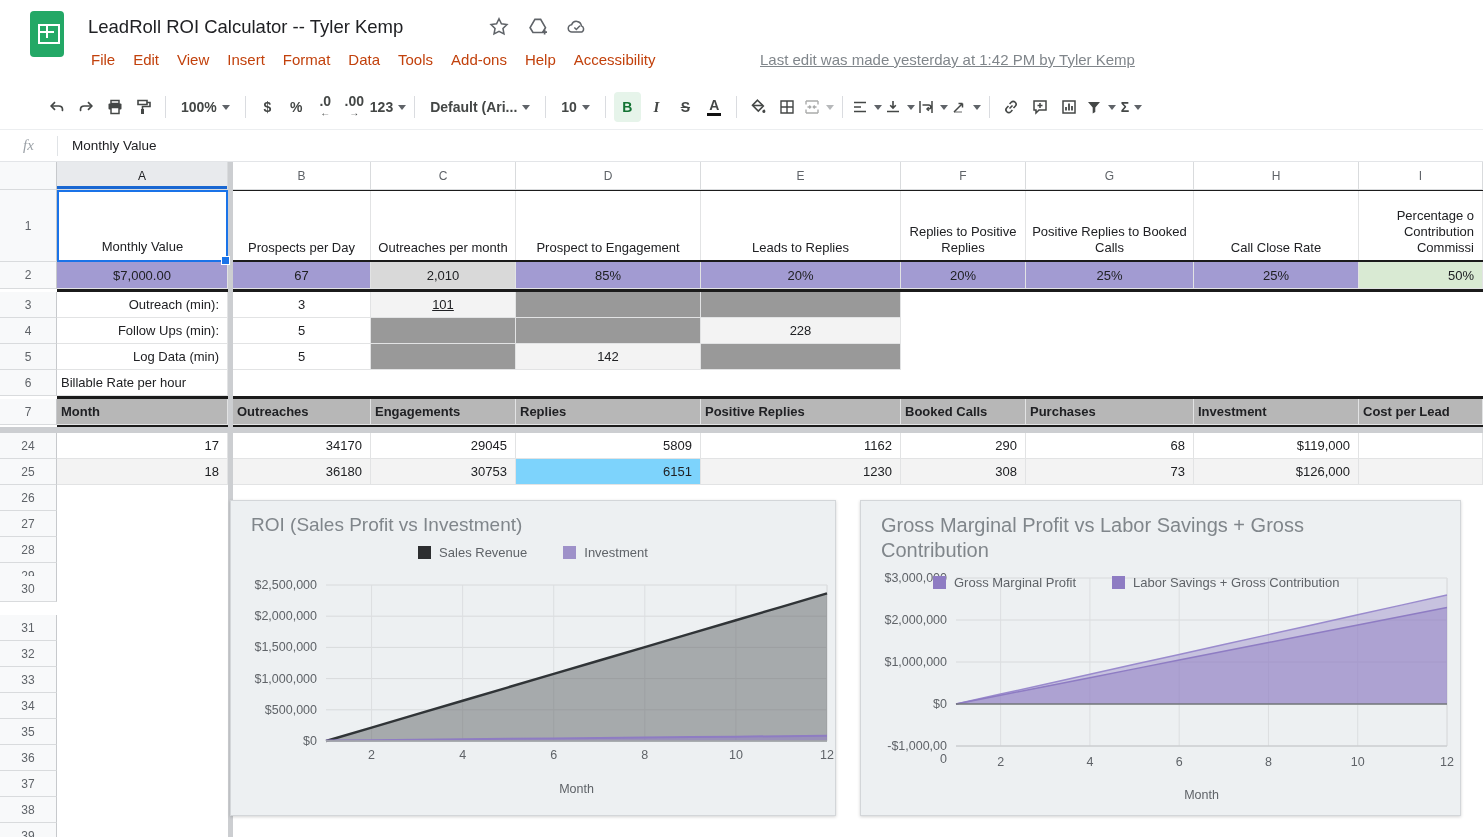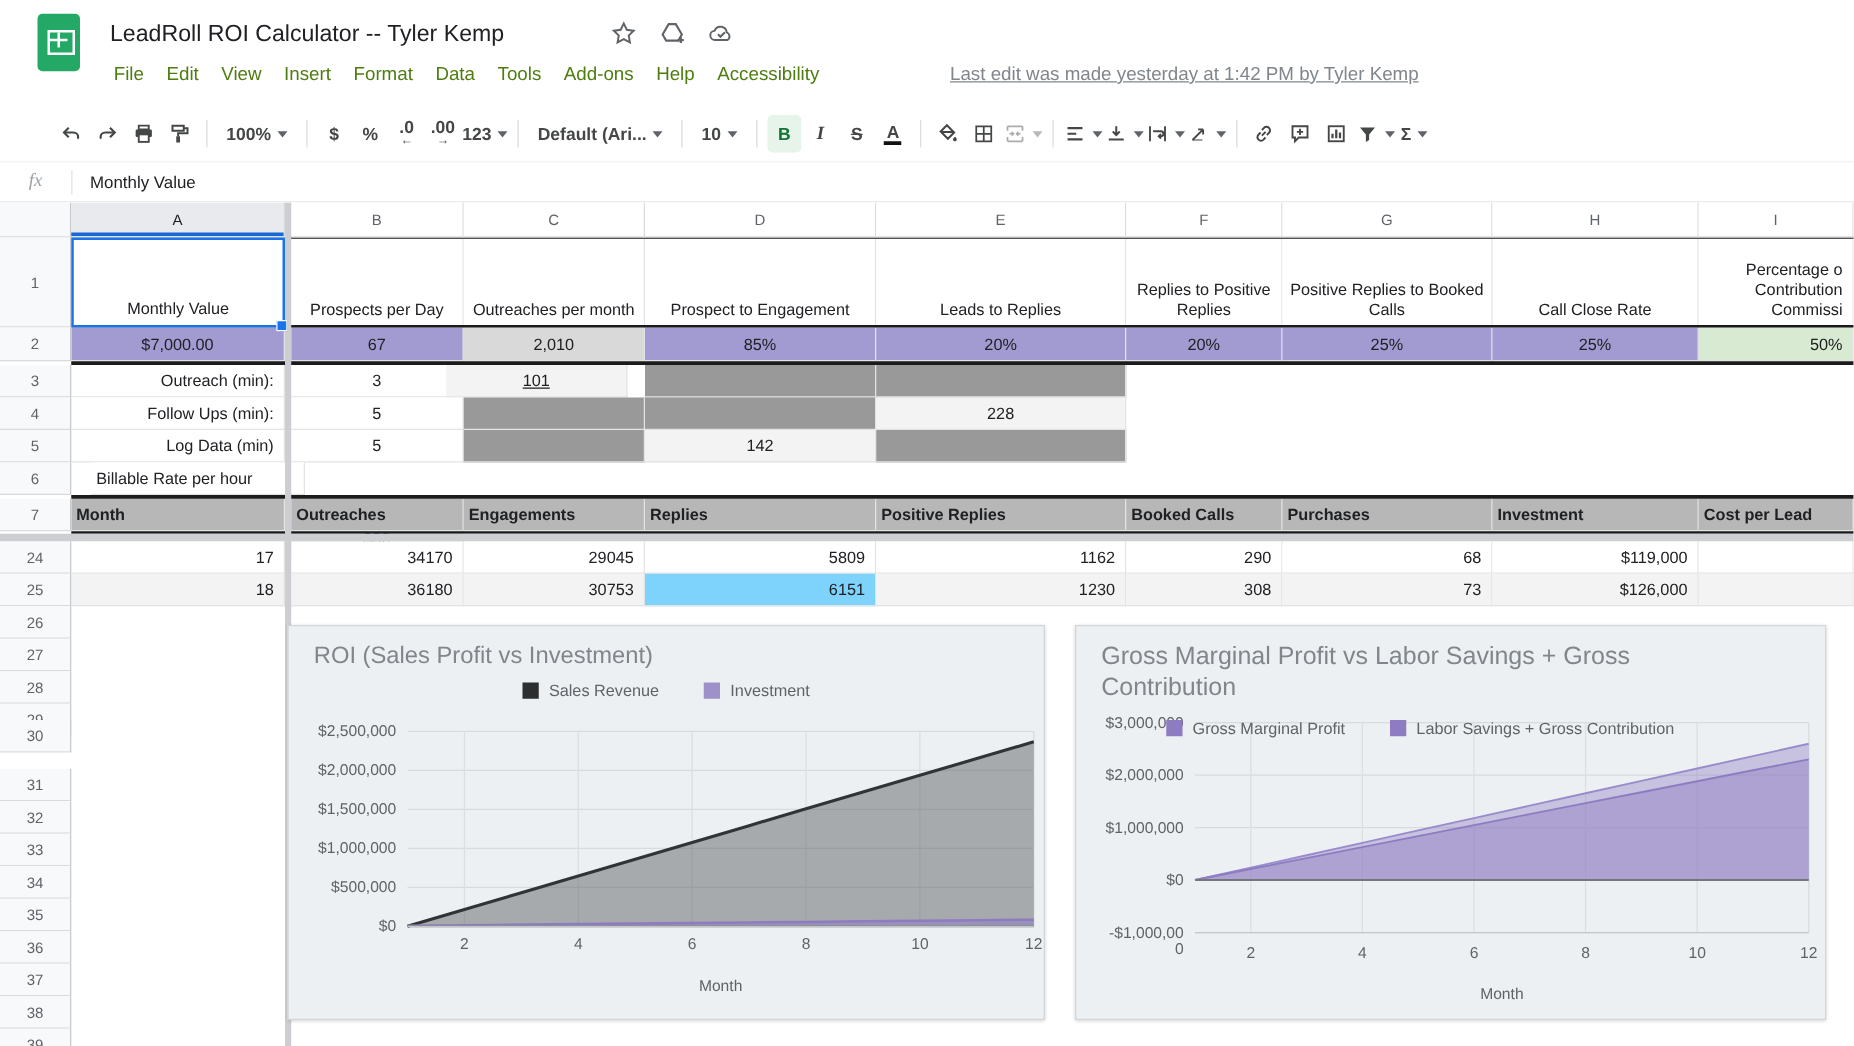--- a/index.html
+++ b/index.html
@@ -8,21 +8,21 @@
   
   #topbar{position:absolute;left:0;top:0;width:1483px;height:85px;background:#fff;}
   #logo{position:absolute;left:30px;top:11px;width:34px;height:46px;background:#23a866;border-radius:4px;}
   #logo .sheet{position:absolute;left:8px;top:13px;width:18px;height:16px;border:2px solid #fff;}
   #logo .sheet:before{content:"";position:absolute;left:6px;top:0;width:2px;height:12px;background:#fff;}
   #logo .sheet:after{content:"";position:absolute;left:0;top:5px;width:14px;height:2px;background:#fff;}
   #doc-title{position:absolute;left:88px;top:16px;font-size:18.5px;color:#202124;white-space:nowrap;}
   #title-icons{position:absolute;left:488px;top:16px;display:flex;gap:17px;align-items:center;}
   #title-icons .ticon{width:22px;height:22px;display:flex;align-items:center;justify-content:center;}
   #menubar{position:absolute;left:82px;top:48px;display:flex;}
-  .menu-item{font-size:15px;color:#4d7c0f;padding:3px 9px;border-radius:4px;cursor:default;}
+  .menu-item{font-size:15px;color:#c2410c;padding:3px 9px;border-radius:4px;cursor:default;}
   #last-edit{position:absolute;left:760px;top:51px;font-size:15px;color:#80868b;text-decoration:underline;white-space:nowrap;}
   
   #toolbar{position:absolute;left:0;top:85px;width:1483px;height:45px;display:flex;align-items:center;
            padding-left:42px;box-sizing:border-box;border-bottom:1px solid #eceef0;background:#fff;}
   .tbi{height:30px;min-width:27px;display:flex;align-items:center;justify-content:center;border-radius:4px;
        color:#444746;font-size:14px;margin:0 1px;position:relative;}
   .tbi svg{width:18px;height:18px;display:block;}
   .tbi .lbl{font-weight:bold;font-size:14px;color:#444746;}
   .tbi.wide{padding:0 7px;}
   .tbi.active{background:#e6f4ea;}
@@ -358,34 +358,34 @@
     <div class="cell ctr" style="left: 233px; width: 138px; top: 100px; height: 27px; background: rgb(162, 155, 210);">67</div>
     <div class="cell ctr" style="left: 371px; width: 145px; top: 100px; height: 27px; background: rgb(217, 217, 217);">2,010</div>
     <div class="cell ctr" style="left: 516px; width: 185px; top: 100px; height: 27px; background: rgb(162, 155, 210);">85%</div>
     <div class="cell ctr" style="left: 701px; width: 200px; top: 100px; height: 27px; background: rgb(162, 155, 210);">20%</div>
     <div class="cell ctr" style="left: 901px; width: 125px; top: 100px; height: 27px; background: rgb(162, 155, 210);">20%</div>
     <div class="cell ctr" style="left: 1026px; width: 168px; top: 100px; height: 27px; background: rgb(162, 155, 210);">25%</div>
     <div class="cell ctr" style="left: 1194px; width: 165px; top: 100px; height: 27px; background: rgb(162, 155, 210);">25%</div>
     <div class="cell rt" style="left: 1359px; width: 124px; top: 100px; height: 27px; background: rgb(217, 234, 211);">50%</div>
     <div class="cell rt" style="left: 57px; width: 171px; top: 130px; height: 26px;">Outreach (min):</div>
     <div class="cell ctr" style="left: 233px; width: 138px; top: 130px; height: 26px;">3</div>
-    <div class="cell ctr" style="left: 357px; width: 145px; top: 130px; height: 26px; background: rgb(243, 243, 243); text-decoration: underline;">101</div>
+    <div class="cell ctr" style="left: 371px; width: 145px; top: 130px; height: 26px; background: rgb(243, 243, 243); text-decoration: underline;">101</div>
     <div class="cell" style="left: 516px; width: 185px; top: 130px; height: 26px; background: rgb(153, 153, 153);"></div>
     <div class="cell" style="left: 701px; width: 200px; top: 130px; height: 26px; background: rgb(153, 153, 153);"></div>
     <div class="cell rt" style="left: 57px; width: 171px; top: 156px; height: 26px;">Follow Ups (min):</div>
     <div class="cell ctr" style="left: 233px; width: 138px; top: 156px; height: 26px;">5</div>
     <div class="cell" style="left: 371px; width: 145px; top: 156px; height: 26px; background: rgb(153, 153, 153);"></div>
     <div class="cell" style="left: 516px; width: 185px; top: 156px; height: 26px; background: rgb(153, 153, 153);"></div>
     <div class="cell ctr" style="left: 701px; width: 200px; top: 156px; height: 26px; background: rgb(243, 243, 243);">228</div>
     <div class="cell rt" style="left: 57px; width: 171px; top: 182px; height: 26px;">Log Data (min)</div>
     <div class="cell ctr" style="left: 233px; width: 138px; top: 182px; height: 26px;">5</div>
     <div class="cell" style="left: 371px; width: 145px; top: 182px; height: 26px; background: rgb(153, 153, 153);"></div>
     <div class="cell ctr" style="left: 516px; width: 185px; top: 182px; height: 26px; background: rgb(243, 243, 243);">142</div>
     <div class="cell" style="left: 701px; width: 200px; top: 182px; height: 26px; background: rgb(153, 153, 153);"></div>
-    <div class="cell lt" style="left: 57px; width: 171px; top: 208px; height: 26px; margin-left: 16px;">Billable Rate per hour</div>
+    <div class="cell lt" style="left: 57px; width: 171px; top: 208px; height: 26px;">Billable Rate per hour</div>
     <div class="cell ctr" style="left: 233px; width: 138px; top: 208px; height: 26px; background: rgb(217, 234, 211); margin-top: 48px;">$30</div>
     <div class="cell bold lt" style="left: 57px; width: 171px; top: 237px; height: 26px; background: rgb(183, 183, 183);">Month</div>
     <div class="cell bold lt" style="left: 233px; width: 138px; top: 237px; height: 26px; background: rgb(183, 183, 183);">Outreaches</div>
     <div class="cell bold lt" style="left: 371px; width: 145px; top: 237px; height: 26px; background: rgb(183, 183, 183);">Engagements</div>
     <div class="cell bold lt" style="left: 516px; width: 185px; top: 237px; height: 26px; background: rgb(183, 183, 183);">Replies</div>
     <div class="cell bold lt" style="left: 701px; width: 200px; top: 237px; height: 26px; background: rgb(183, 183, 183);">Positive Replies</div>
     <div class="cell bold lt" style="left: 901px; width: 125px; top: 237px; height: 26px; background: rgb(183, 183, 183);">Booked Calls</div>
     <div class="cell bold lt" style="left: 1026px; width: 168px; top: 237px; height: 26px; background: rgb(183, 183, 183);">Purchases</div>
     <div class="cell bold lt" style="left: 1194px; width: 165px; top: 237px; height: 26px; background: rgb(183, 183, 183);">Investment</div>
     <div class="cell bold lt" style="left: 1359px; width: 124px; top: 237px; height: 26px; background: rgb(183, 183, 183);">Cost per Lead</div>

